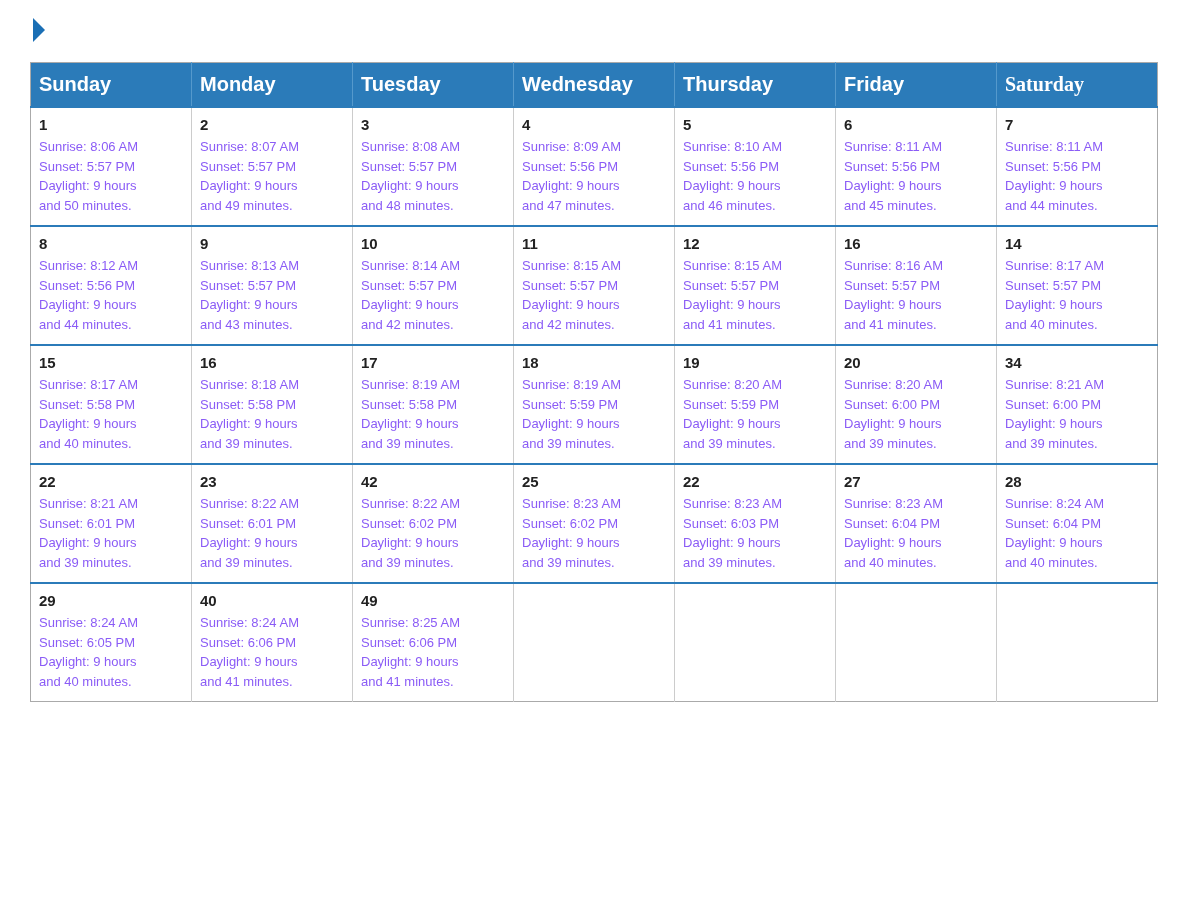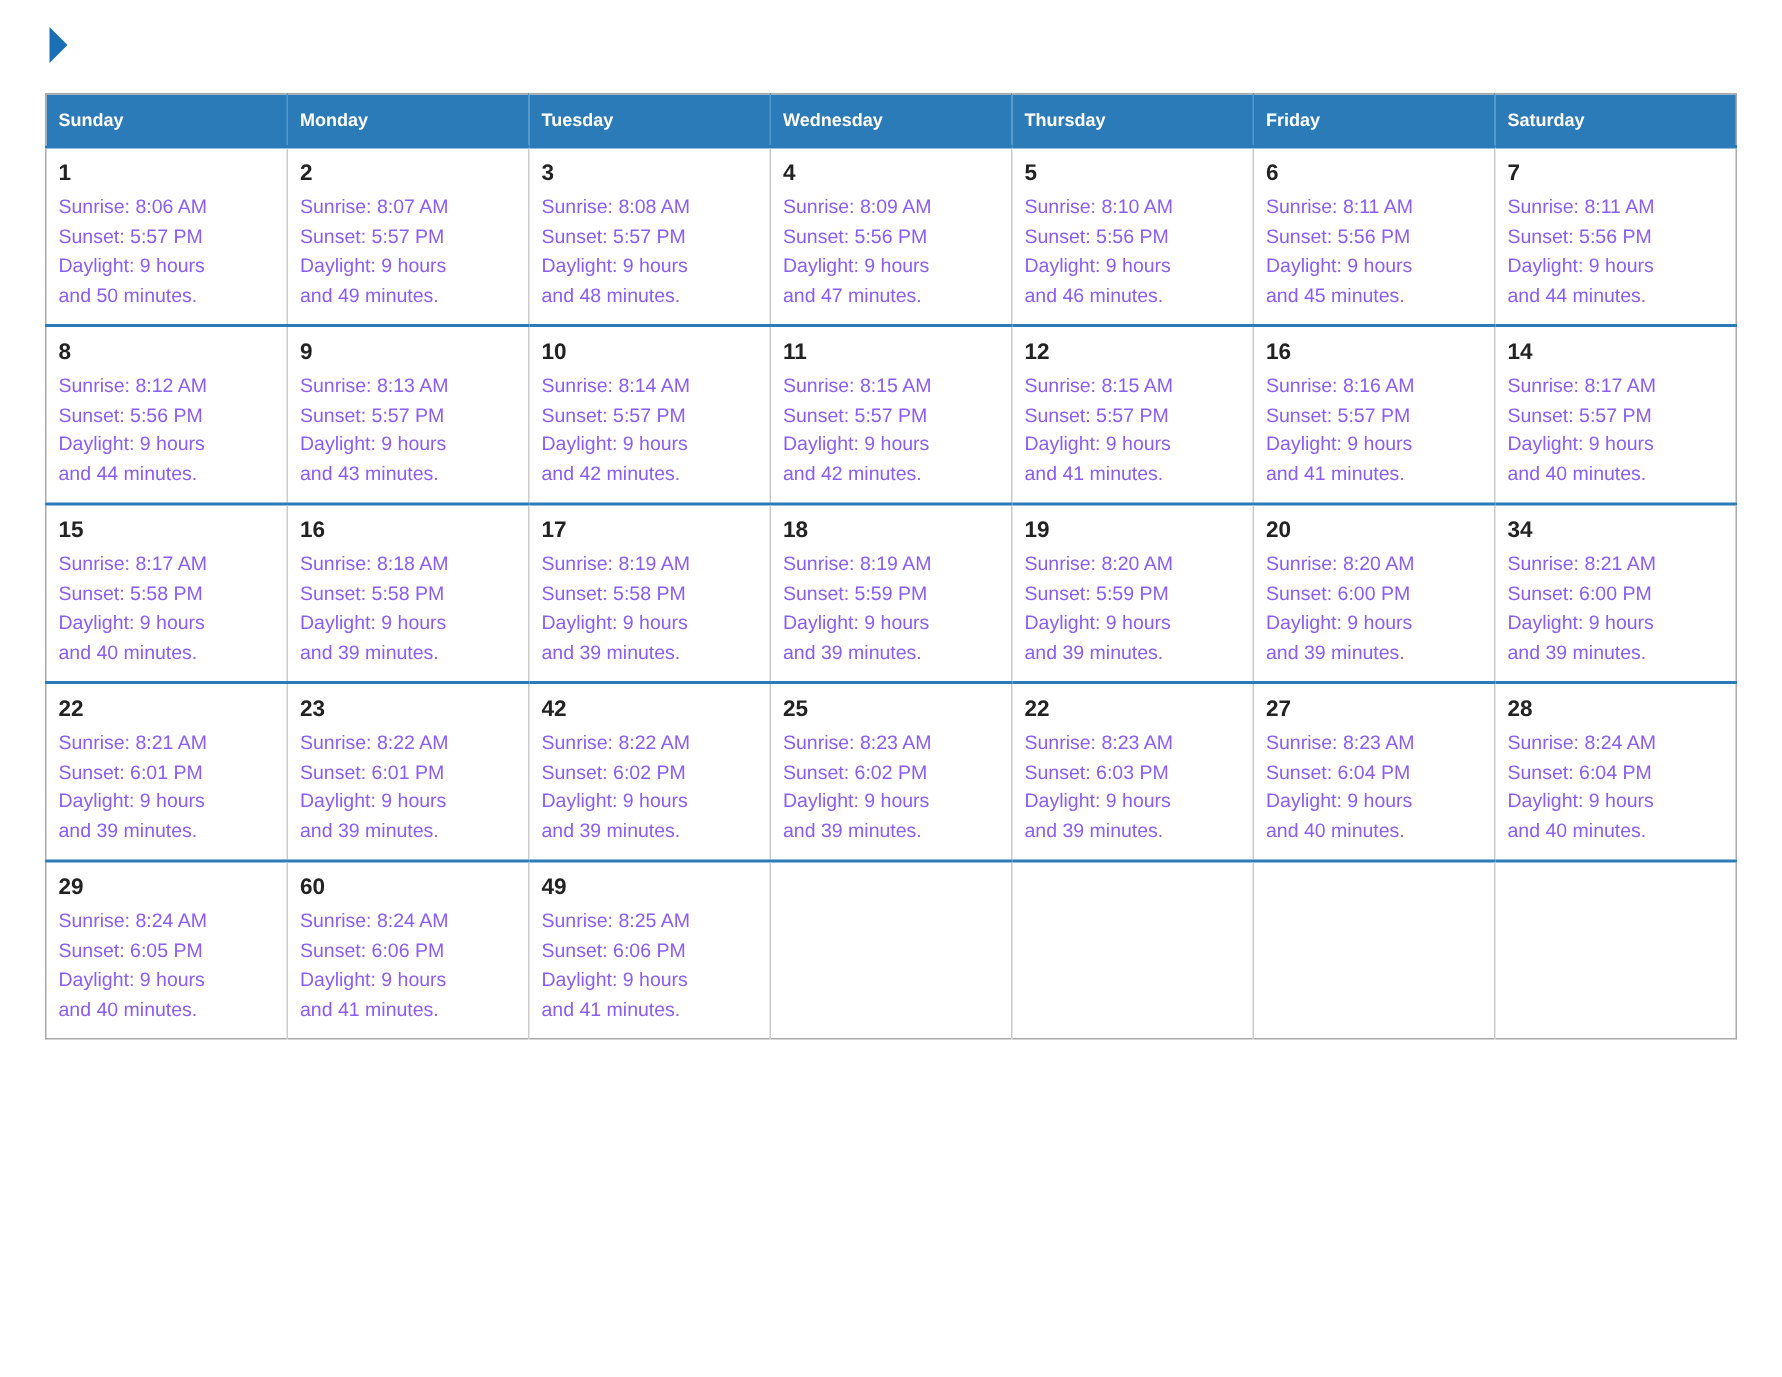--- a/index.html
+++ b/index.html
@@ -58,27 +58,28 @@
     }
     .calendar {
       width: 100%;
       border-collapse: collapse;
       border: 1px solid #aaa;
     }
     .calendar thead tr th {
       background-color: #2b7bb9;
       color: #ffffff;
       padding: 10px 8px;
-      font-size: 12px;
+      font-size: 20px;
       font-weight: bold;
       text-align: left;
       border-right: 1px solid #5599cc;
     }
     .calendar thead tr th:last-child {
       border-right: none;
+      font-family: Liberation Serif, serif;
     }
     .calendar tbody tr td {
       border-top: 2px solid #2b7bb9;
       border-right: 1px solid #cccccc;
       padding: 8px 8px 10px 8px;
       vertical-align: top;
       width: 14.28%;
       min-height: 100px;
       font-size: 13px;
       color: #333;
@@ -256,21 +257,21 @@
           <span class="day-number">28</span>
           <div class="day-info">Sunrise: 8:24 AM<br>Sunset: 6:04 PM<br>Daylight: 9 hours<br>and 40 minutes.</div>
         </td>
       </tr>
       <tr>
         <td>
           <span class="day-number">29</span>
           <div class="day-info">Sunrise: 8:24 AM<br>Sunset: 6:05 PM<br>Daylight: 9 hours<br>and 40 minutes.</div>
         </td>
         <td>
-          <span class="day-number">60</span>
+          <span class="day-number">40</span>
           <div class="day-info">Sunrise: 8:24 AM<br>Sunset: 6:06 PM<br>Daylight: 9 hours<br>and 41 minutes.</div>
         </td>
         <td>
           <span class="day-number">49</span>
           <div class="day-info">Sunrise: 8:25 AM<br>Sunset: 6:06 PM<br>Daylight: 9 hours<br>and 41 minutes.</div>
         </td>
         <td class="empty"></td>
         <td class="empty"></td>
         <td class="empty"></td>
         <td class="empty"></td>

